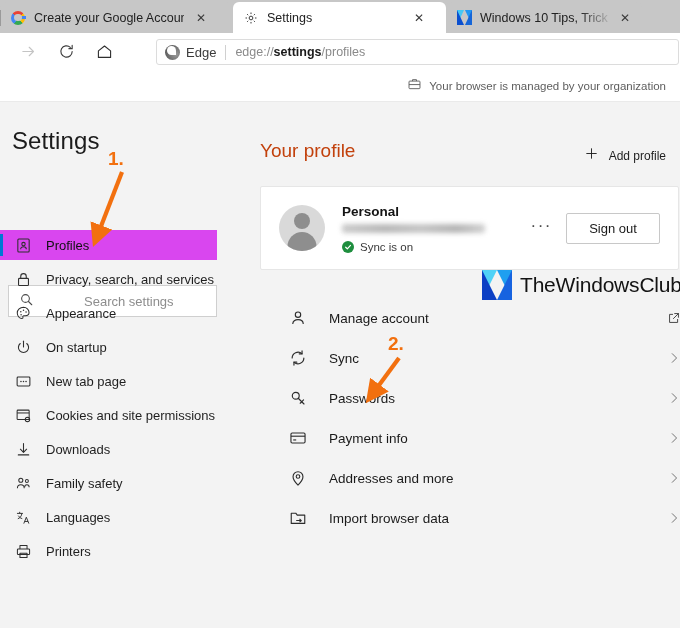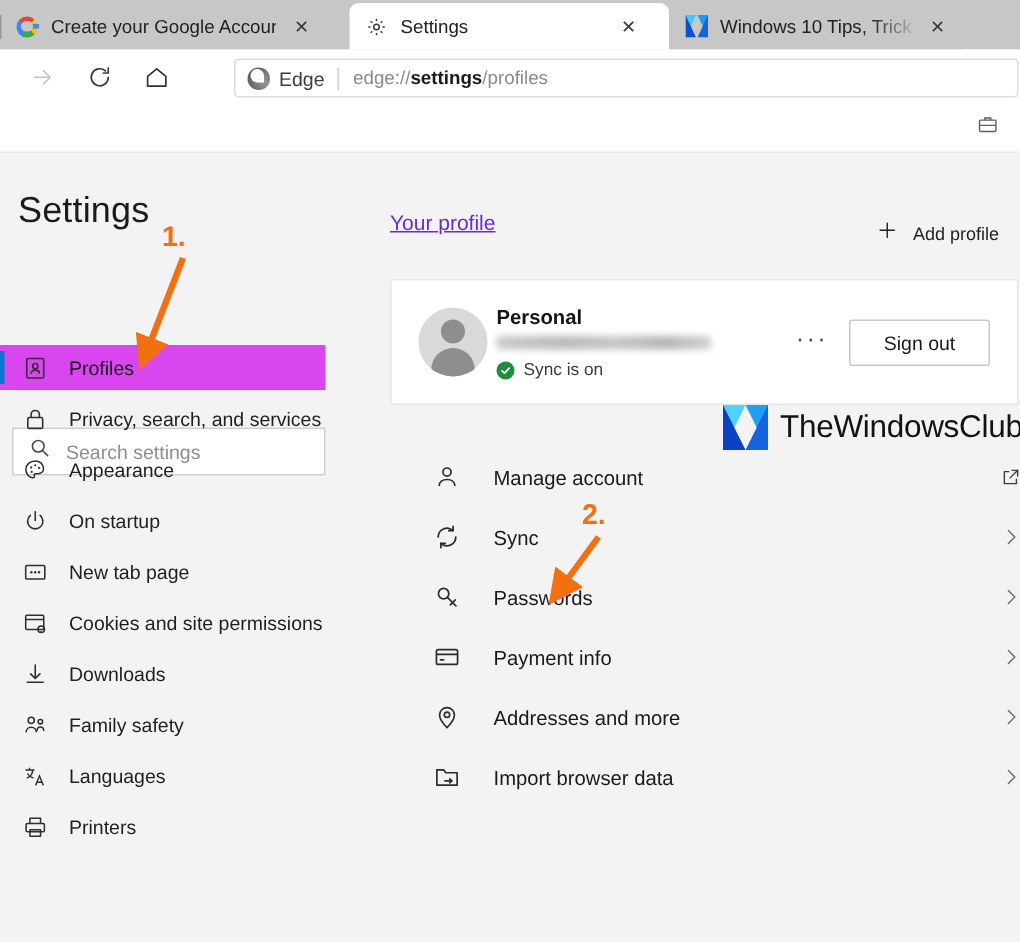--- a/index.html
+++ b/index.html
@@ -136,21 +136,21 @@
     background: #f3f3f3;
   }
   .settings-title {
     position: absolute; left: 12px; top: 25px;
     font-size: 24px; color: #1b1b1b; letter-spacing: .1px;
   }
   .searchbox {
     position: absolute; left: 8px; top: 183px;
     width: 209px; height: 32px;
     background: #ffffff; border: 1px solid #cfcfcf;
-    display: flex; align-items: center; padding-left: 10px;
+    display: flex; align-items: center; padding-left: 10px; gap: 40px;
   }
   .search-ph { font-size: 13px; color: #8d8d8d; margin-left: 10px; }
 
   .navlist { position: absolute; left: 0; top: 128px; width: 229px; }
   .navitem {
     position: relative; height: 30px; display: flex; align-items: center;
     padding-left: 14px; margin-bottom: 4px; width: 217px;
   }
   .navitem.active { background: #d946ef; }
   .navitem.active::before {
@@ -176,21 +176,21 @@
     background: #f3f3f3;
   }
 
   
   .main {
     position: absolute; left: 237px; top: 0; width: 443px; height: 526px;
     background: #f3f3f3;
   }
   .your-profile {
     position: absolute; left: 23px; top: 38px;
-    font-size: 14px; color: #6d28d9; text-decoration: underline;
+    font-size: 19px; color: #c2410c;
   }
   .add-profile {
     position: absolute; right: 14px; top: 44px;
     display: flex; align-items: center; color: #1f1f1f;
   }
   .add-profile .lbl { font-size: 12px; margin-left: 10px; }
 
   .profile-card {
     position: absolute; left: 23px; top: 84px;
     width: 419px; height: 84px;
@@ -205,21 +205,21 @@
   .avatar::before {
     content: ""; position: absolute; left: 50%; top: 8px;
     transform: translateX(-50%);
     width: 16px; height: 16px; border-radius: 50%; background: #8e8e8e;
   }
   .avatar::after {
     content: ""; position: absolute; left: 50%; top: 27px;
     transform: translateX(-50%);
     width: 29px; height: 24px; border-radius: 15px 15px 0 0; background: #8e8e8e;
   }
-  .pinfo { margin-left: 6px; flex: 1 1 auto; }
+  .pinfo { margin-left: 17px; flex: 1 1 auto; }
   .pname { font-size: 13.5px; font-weight: bold; color: #141414; }
   .pemail {
     margin-top: 5px; height: 9px; width: 143px;
     background: linear-gradient(90deg,#c8c8c8,#b4b4b4 30%,#c2c2c2 55%,#b0b0b0 80%,#cfcfcf);
     filter: blur(2.6px); opacity: .95; border-radius: 2px;
   }
   .psync { margin-top: 8px; display: flex; align-items: center; }
   .psync .lbl { font-size: 11.5px; color: #3a3a3a; margin-left: 6px; }
   .check-circle {
     width: 12px; height: 12px; border-radius: 50%; background: #1e8e3e;
@@ -343,20 +343,21 @@
   </div>
 </div>
 
 <div class="managed-bar">
   <span>
     <svg width="15" height="14" viewBox="0 0 24 24" fill="none" stroke="#5e5e5e" stroke-width="1.6">
       <rect x="2.6" y="7" width="18.8" height="13" rx="1.4"></rect>
       <path d="M8.6 7V4.6h6.8V7M2.6 13h18.8"></path>
     </svg>
   </span>
+  <span class="managed-text">Your browser is managed by your organization</span>
 </div>
 
 <div class="shell">
 
   <div class="sidebar">
     <div class="settings-title">Settings</div>
 
     <div class="searchbox">
       <span>
         <svg width="15" height="15" viewBox="0 0 24 24" fill="none" stroke="#4a4a4a" stroke-width="1.7" stroke-linecap="round">

